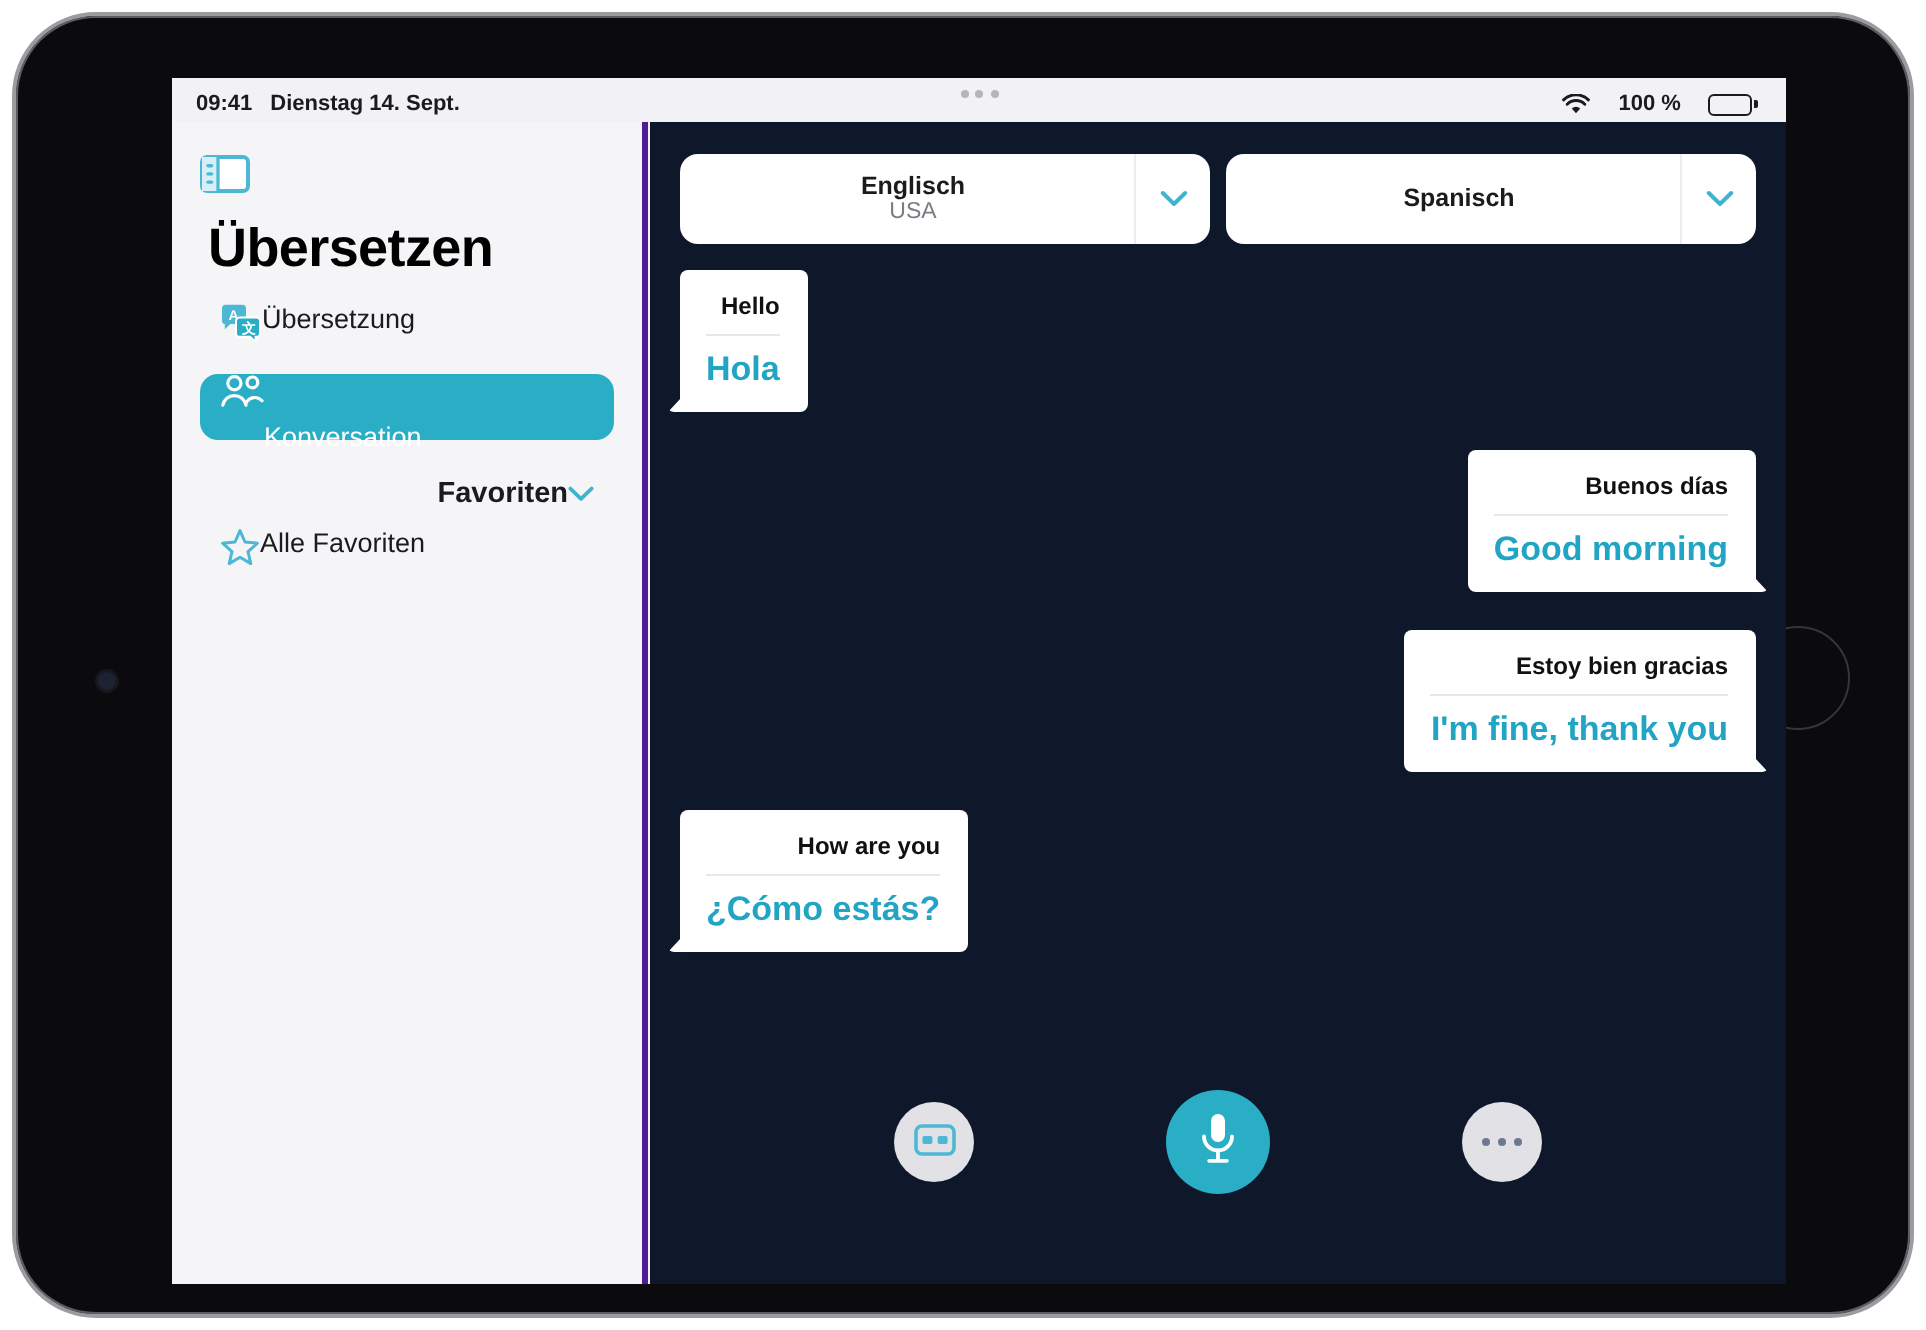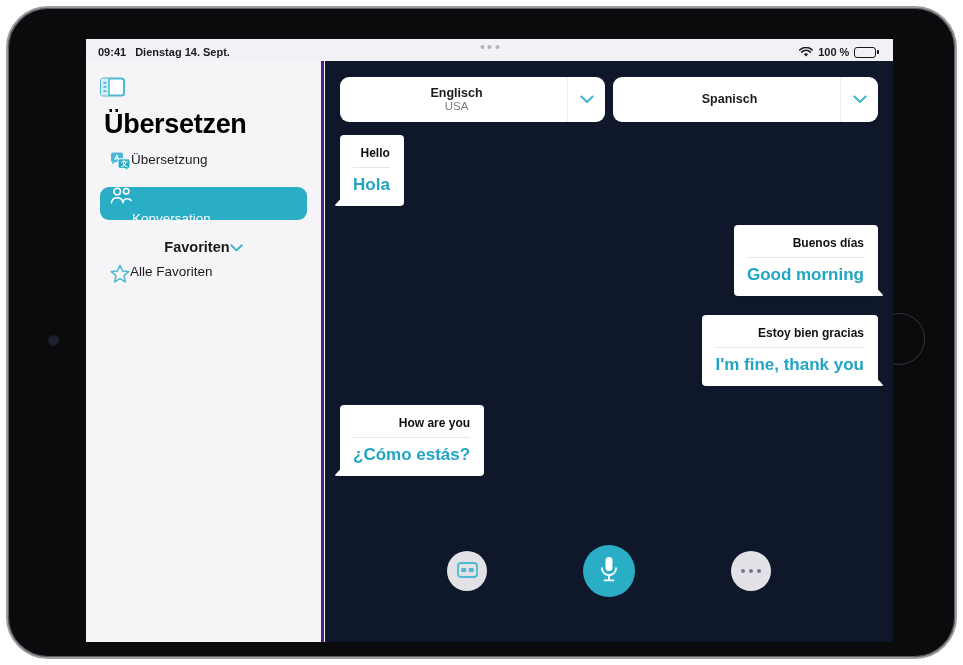--- a/index.html
+++ b/index.html
@@ -63,21 +63,21 @@
     height: 22px;
     display: flex;
     align-items: center;
     justify-content: space-between;
     padding: 4px 14px 0 12px;
     font-size: 11px;
     font-weight: bold;
     color: #1b1b1d;
   }
   .status-left { display: flex; align-items: center; gap: 9px; }
-  .status-right { display: flex; align-items: center; gap: 5px; }
+  .status-right { display: flex; align-items: center; gap: 14px; }
   .wifi-icon { display: block; }
   .battery {
     display: flex;
     align-items: center;
   }
   .battery-body {
     width: 22px; height: 11px;
     border: 1.3px solid #1b1b1d;
     border-radius: 3px;
     padding: 1.3px;
@@ -145,21 +145,21 @@
   .nav-item.active { background: #2aaec6; }
   .nav-label {
     font-size: 13.5px;
     color: #1b1b1d;
   }
   .nav-item.active .nav-label { color: #fff; margin-top: 24px; }
 
   .section-header {
     display: flex;
     align-items: center;
-    justify-content: center;
+    justify-content: flex-end;
     padding: 0 10px;
     height: 34px;
     margin-top: 10px;
     cursor: pointer;
   }
   .section-title {
     font-size: 14.5px;
     font-weight: bold;
     color: #1b1b1d;
   }

